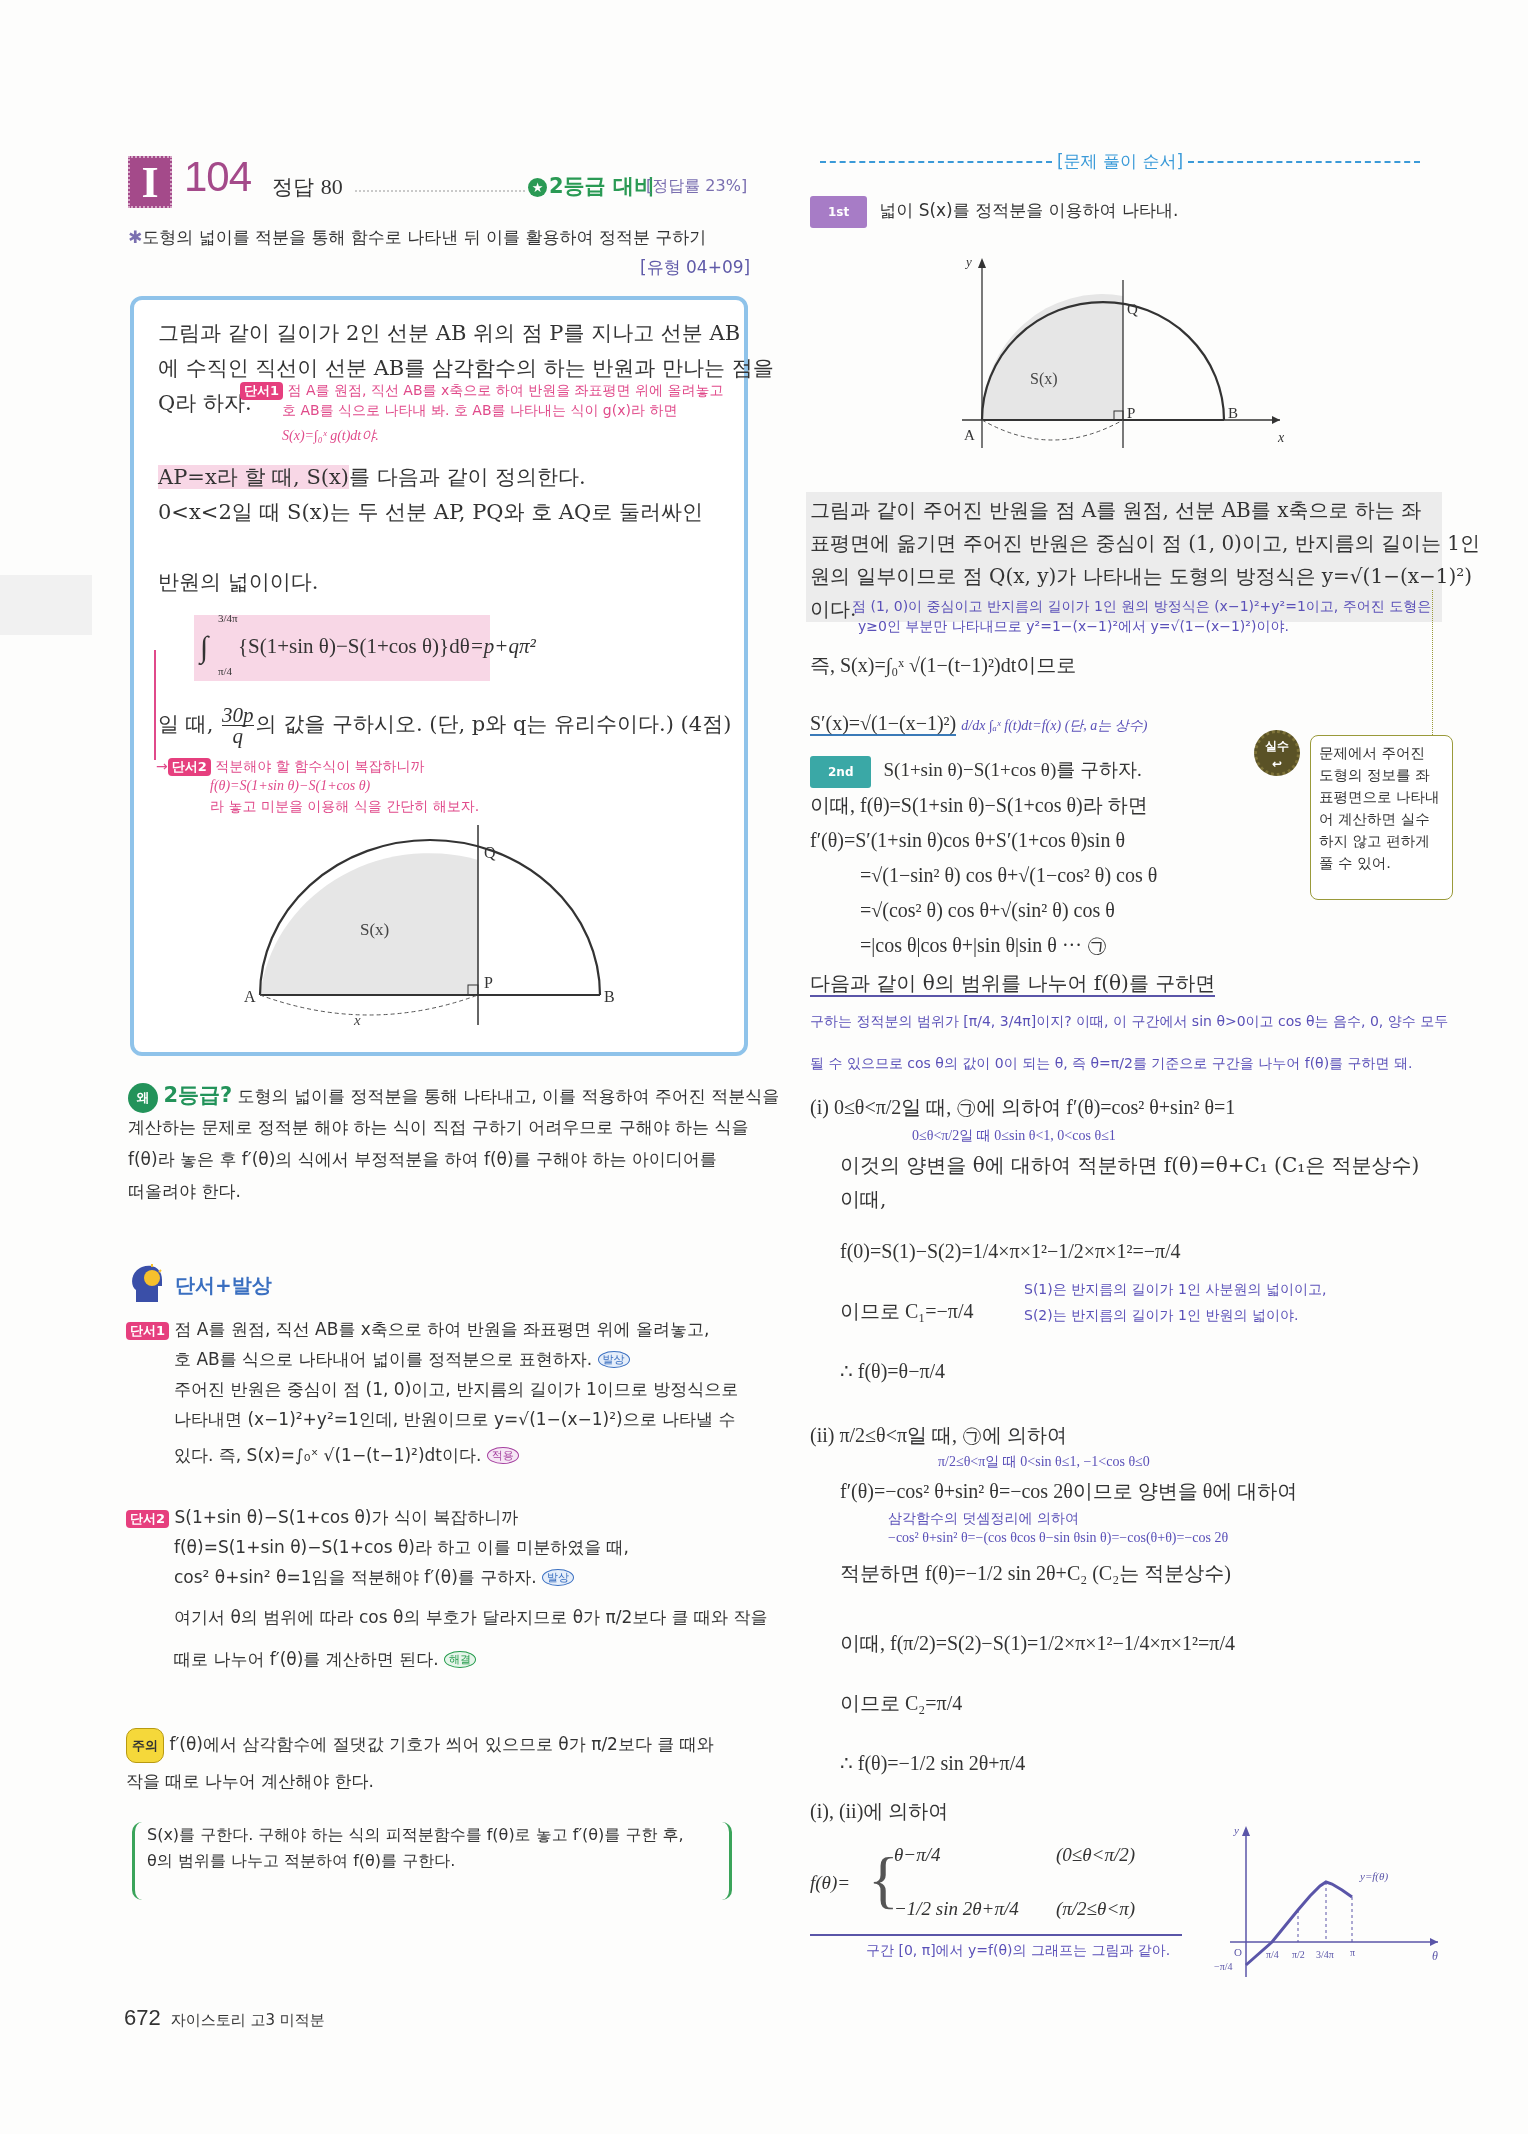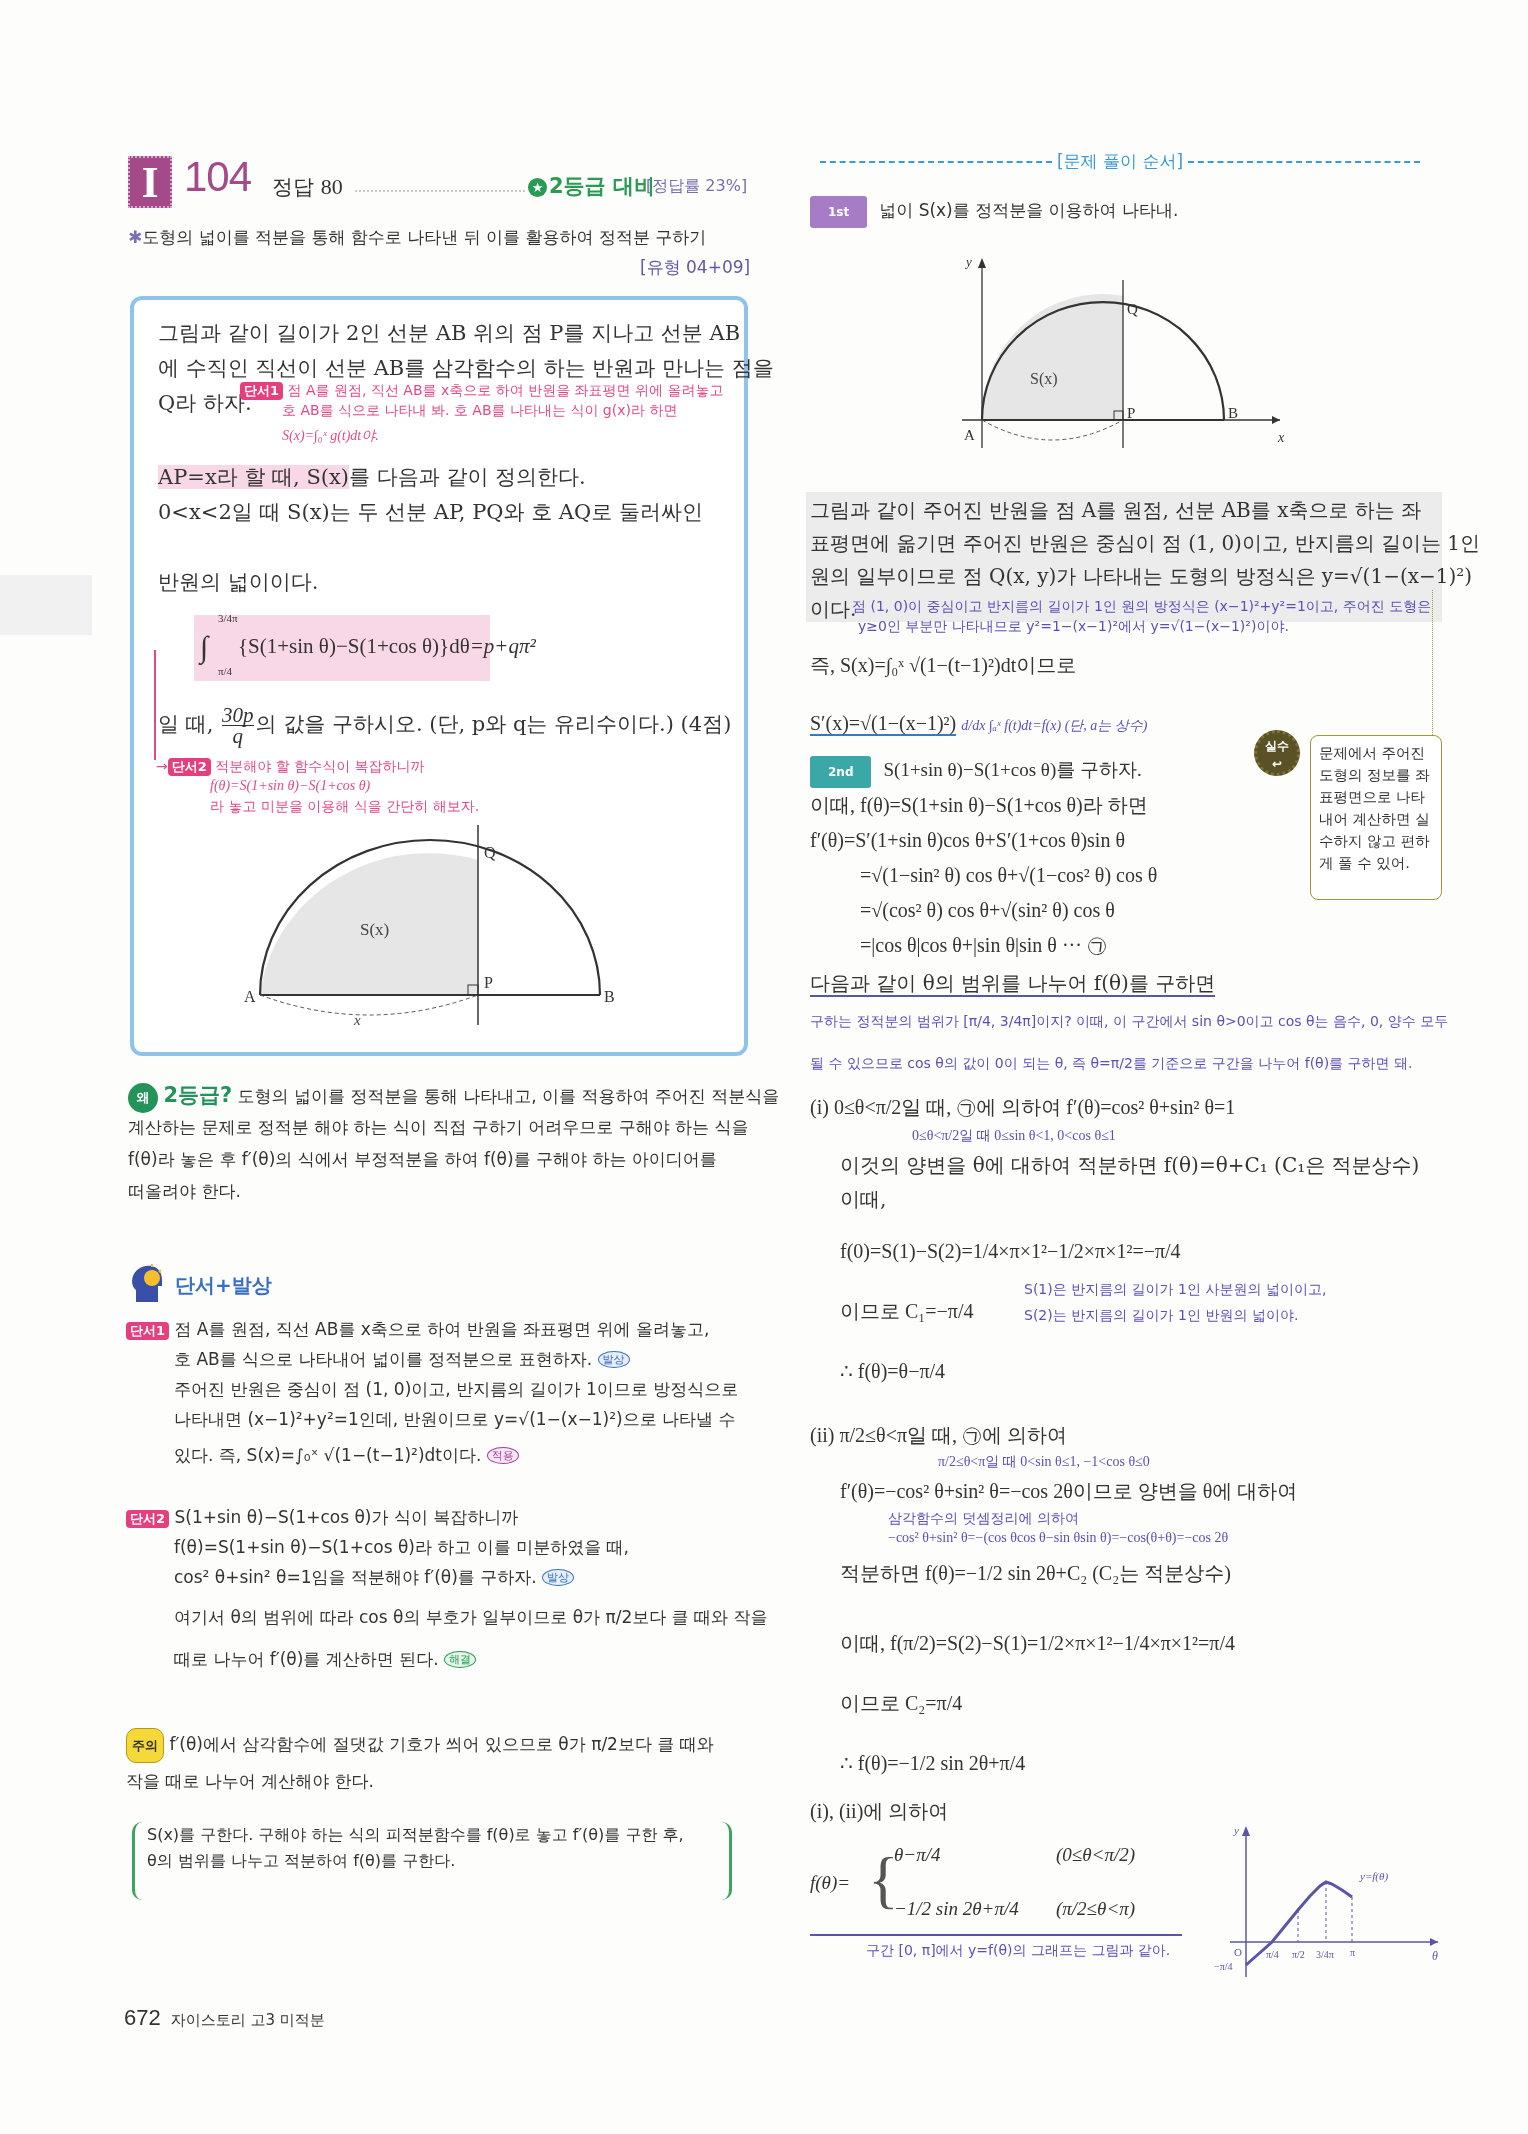--- a/index.html
+++ b/index.html
@@ -53,21 +53,21 @@
   .steps-head { position: absolute; left: 800px; top: 150px; width: 640px; text-align: center; color: #3a9ad8; font-size: 17px; }
   .steps-head .dash { display: inline-block; width: 232px; border-top: 2px dashed #3a9ad8; vertical-align: middle; }
   .step-tag { display: inline-block; color: #fff; font-size: 12px; font-weight: bold; padding: 1px 18px; border-radius: 3px; margin-right: 12px; }
   .step-tag.first { background: #a77cc6; }
   .step-tag.second { background: #3aa8a6; }
   .rline { position: absolute; left: 810px; font-size: 20px; color: #333; line-height: 30px; white-space: nowrap; }
   .hint-blue { color: #5a50b8; font-size: 14px; line-height: 20px; white-space: nowrap; }
   .gray-hl { position: absolute; left: 806px; top: 492px; width: 636px; height: 130px; background: #ececec; }
   .uline { border-bottom: 2px solid #5a55a8; }
   .mistake-badge { position: absolute; left: 1254px; top: 730px; width: 46px; height: 46px; border-radius: 50%; background: #5a5226; color: #fff; font-size: 12px; font-weight: bold; text-align: center; line-height: 18px; padding-top: 4px; border: 3px dotted #7d7238; }
-  .mistake-note { position: absolute; left: 1310px; top: 735px; width: 132px; height: 165px; border: 1.5px solid #9a9a3a; border-radius: 8px; padding: 6px 8px; font-size: 14.5px; line-height: 22px; color: #333; background: #fff; }
+  .mistake-note { position: absolute; left: 1310px; top: 735px; width: 143px; height: 165px; border: 1.5px solid #9a9a3a; border-radius: 8px; padding: 6px 8px; font-size: 14.5px; line-height: 22px; color: #333; background: #fff; }
   .connector { position: absolute; left: 1432px; top: 590px; height: 145px; border-left: 1.5px dotted #9a9a3a; }
 </style>
 </head>
 <body>
 
 <div class="edge-tab"></div>
 
 <div class="num-badge">I</div>
 <div class="prob-num">104</div>
 <div class="answer-label">
@@ -147,21 +147,21 @@
 
 <div class="para" style="top:1314px;left:126px"><span class="tag-pink">단서1</span> <span>점 A를 원점, 직선 AB를 x축으로 하여 반원을 좌표평면 위에 올려놓고,</span></div>
 <div class="para" style="top:1344px;left:174px"><span>호 AB를 식으로 나타내어 넓이를 정적분으로 표현하자.</span> <span class="circ blue">발상</span></div>
 <div class="para" style="top:1374px;left:174px">주어진 반원은 중심이 점 (1, 0)이고, 반지름의 길이가 1이므로 방정식으로</div>
 <div class="para" style="top:1404px;left:174px">나타내면 (x−1)²+y²=1인데, 반원이므로 y=√(1−(x−1)²)으로 나타낼 수</div>
 <div class="para" style="top:1440px;left:174px"><span>있다. 즉, S(x)=∫₀ˣ √(1−(t−1)²)dt이다.</span> <span class="circ purple">적용</span></div>
 
 <div class="para" style="top:1502px;left:126px"><span class="tag-pink">단서2</span> <span>S(1+sin θ)−S(1+cos θ)가 식이 복잡하니까</span></div>
 <div class="para" style="top:1532px;left:174px">f(θ)=S(1+sin θ)−S(1+cos θ)라 하고 이를 미분하였을 때,</div>
 <div class="para" style="top:1562px;left:174px"><span>cos² θ+sin² θ=1임을 적분해야 f′(θ)를 구하자.</span> <span class="circ blue">발상</span></div>
-<div class="para" style="top:1602px;left:174px">여기서 θ의 범위에 따라 cos θ의 부호가 일부이므로 θ가 π/2보다 클 때와 작을</div>
+<div class="para" style="top:1602px;left:174px">여기서 θ의 범위에 따라 cos θ의 부호가 달라지므로 θ가 π/2보다 클 때와 작을</div>
 <div class="para" style="top:1644px;left:174px"><span>때로 나누어 f′(θ)를 계산하면 된다.</span> <span class="circ green">해결</span></div>
 
 <div class="para" style="top:1728px;left:126px"><span class="warn-badge">주의</span> <span>f′(θ)에서 삼각함수에 절댓값 기호가 씌어 있으므로 θ가 π/2보다 클 때와</span></div>
 <div class="para" style="top:1766px;left:126px">작을 때로 나누어 계산해야 한다.</div>
 
 <div class="formula-box">
   <div>S(x)를 구한다. 구해야 하는 식의 피적분함수를 f(θ)로 놓고 f′(θ)를 구한 후,</div>
   <div>θ의 범위를 나누고 적분하여 f(θ)를 구한다.</div>
 </div>
 

